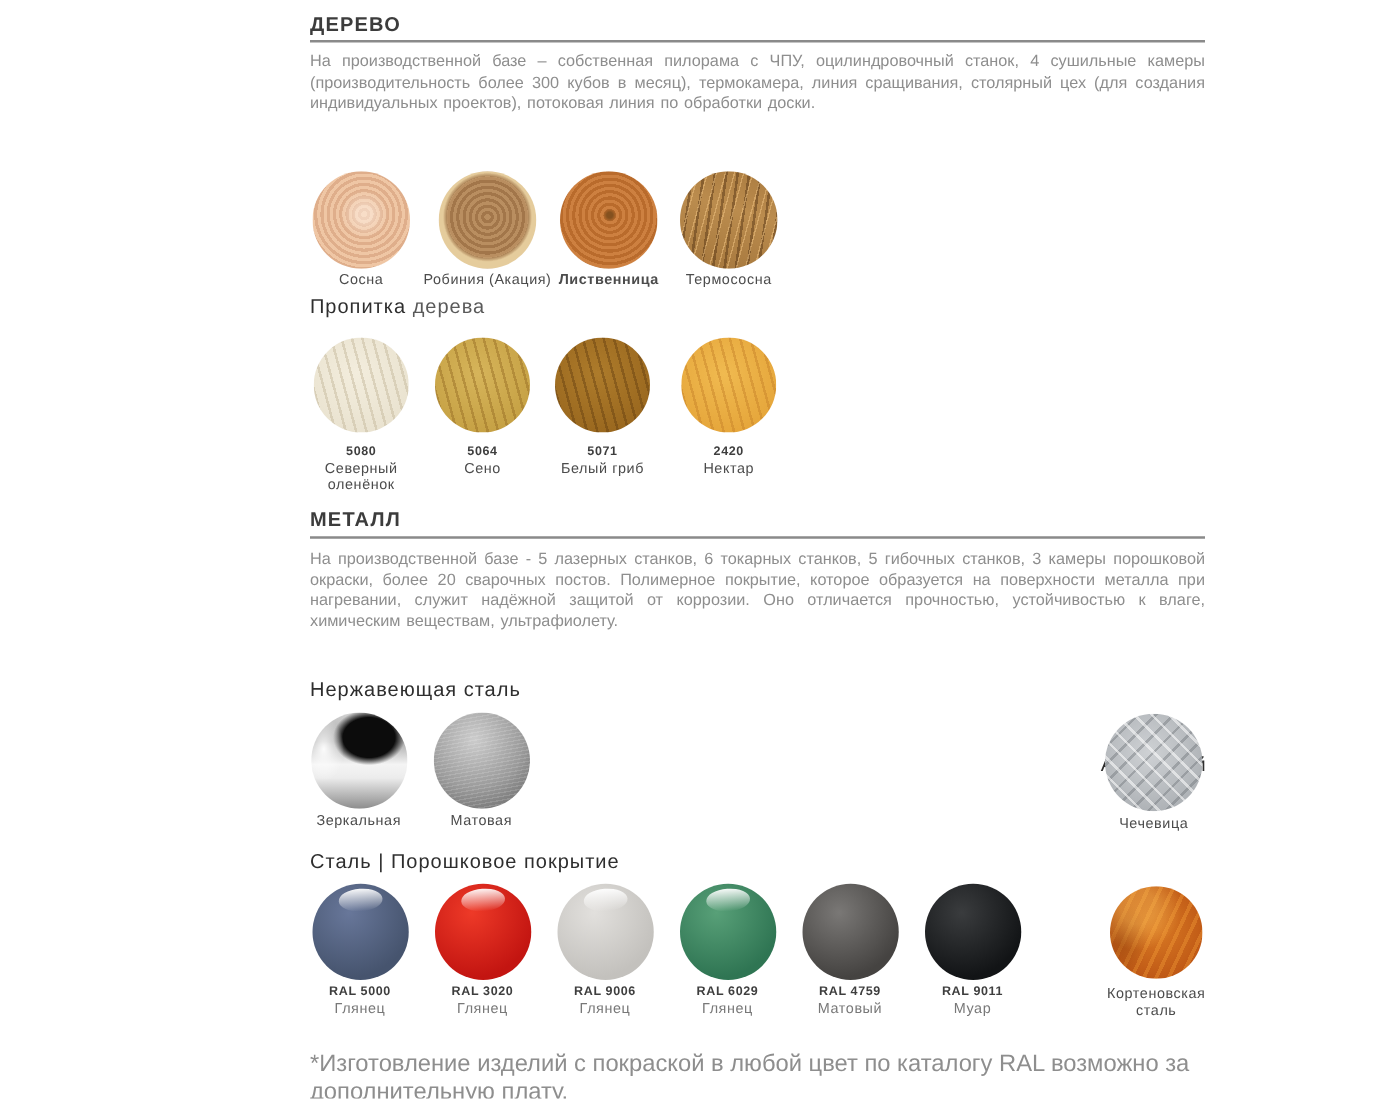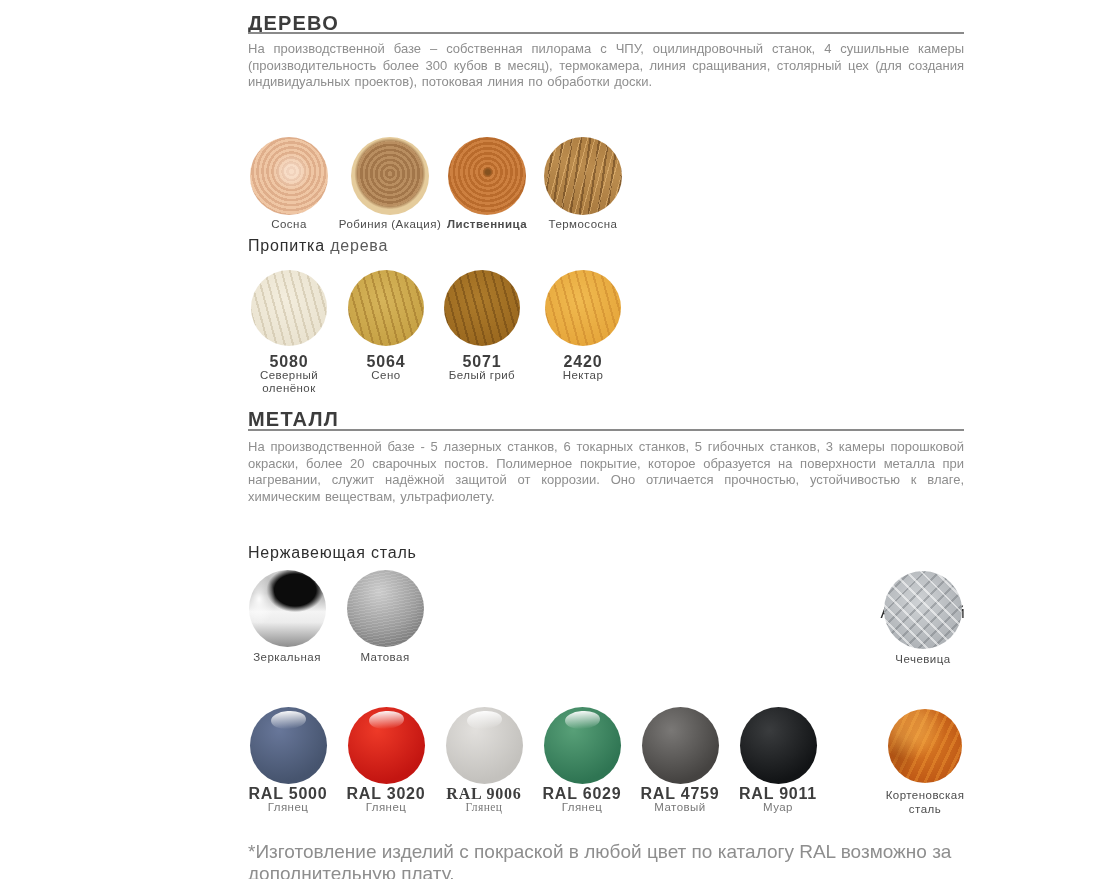--- a/index.html
+++ b/index.html
@@ -1,37 +1,37 @@
 <!DOCTYPE html>
 <html><head>
 <meta charset="utf-8">
 <style>
   html,body{margin:0;padding:0;background:#ffffff;}
   .page{position:relative;width:1110px;height:879px;background:#fff;overflow:hidden;
         font-family:"Liberation Sans", sans-serif;}
   .abs{position:absolute;}
 
   
-  .sec-title{font-size:20px;font-weight:bold;letter-spacing:.06em;color:#3c3c3c;}
+  .sec-title{font-size:16px;font-weight:bold;letter-spacing:.06em;color:#3c3c3c;}
   .rule{height:2px;background:#8a8a8a;width:716px;}
 
   
   .para{width:716px;font-size:13px;line-height:16.6px;color:#8e8e8e;
         text-align:justify;margin:0;word-spacing:1px;}
   .para strong{color:#5f5f5f;font-weight:bold;}
 
   
   .sub-title{font-size:16px;color:#2e2e2e;letter-spacing:.05em;font-weight:normal;}
   .sub-title .lite{color:#5a5a5a;}
 
   
   .circle{position:absolute;border-radius:50%;}
   .label{position:absolute;text-align:center;font-size:11.5px;color:#4c4c4c;
          letter-spacing:.04em;line-height:13.5px;}
-  .label .code{font-size:16px;color:#3e3e3e;font-weight:bold;letter-spacing:.05em;}
+  .label .code{font-size:10px;color:#3e3e3e;font-weight:bold;letter-spacing:.05em;}
   .label .fin{color:#787878;}
 
   
   .wood-pine{background:
     radial-gradient(circle at 53% 44%, rgba(255,240,228,.55) 0 10%, rgba(255,240,228,0) 32%),
     radial-gradient(circle at 50% 50%, rgba(0,0,0,0) 0 88%, rgba(200,152,120,.85) 94%, rgba(172,124,92,.95) 100%),
     repeating-radial-gradient(circle at 53% 44%, #efc6a4 0 2.5px, #dfae8b 2.5px 5px);}
   .wood-robinia{background:
     radial-gradient(circle at 50% 47%, rgba(0,0,0,0) 0 56%, #e5cc9c 63% 84%, #715839 92% 100%),
     repeating-radial-gradient(circle at 50% 47%, #b98e60 0 2.5px, #a2764a 2.5px 5px);}
@@ -136,38 +136,39 @@
   <div class="abs sub-title" style="left:853px;top:568px;width:140px;text-align:center;margin-top:36px;">Алюминий</div>
 
   <div class="circle chrome" style="left:249px;top:570px;width:77px;height:77px;"></div>
   <div class="circle matte-steel" style="left:347px;top:570px;width:77px;height:77px;"></div>
   <div class="circle alu" style="left:884px;top:571px;width:78px;height:78px;"></div>
 
   <div class="label" style="left:232px;top:651px;width:110px;">Зеркальная</div>
   <div class="label" style="left:330px;top:651px;width:110px;">Матовая</div>
   <div class="label" style="left:868px;top:653px;width:110px;">Чечевица</div>
 
+  <div class="abs sub-title" style="left:248px;top:681px;">Сталь | Порошковое покрытие</div>
 
   <div class="circle ral gloss" style="left: 250px; top: 707px; width: 77px; height: 77px; --c1: #68779a; --c2: #46546e;"></div>
   <div class="circle ral gloss" style="left: 348px; top: 707px; width: 77px; height: 77px; --c1: #ee3a28; --c2: #c31511;"></div>
   <div class="circle ral gloss" style="left: 446px; top: 707px; width: 77px; height: 77px; --c1: #e2e0dd; --c2: #c3c1bd;"></div>
   <div class="circle ral gloss" style="left: 544px; top: 707px; width: 77px; height: 77px; --c1: #58a078; --c2: #2f7553;"></div>
   <div class="circle ral" style="left: 642px; top: 707px; width: 77px; height: 77px; --c1: #7a7876; --c2: #454341;"></div>
   <div class="circle ral" style="left: 740px; top: 707px; width: 77px; height: 77px; --c1: #3a3c3e; --c2: #121416;"></div>
   <div class="circle corten" style="left:888px;top:709px;width:74px;height:74px;"></div>
 
   <div class="label" style="left:233px;top:787px;width:110px;">
     <div class="code">RAL 5000</div>
     <div class="fin">Глянец</div>
   </div>
   <div class="label" style="left:331px;top:787px;width:110px;">
     <div class="code">RAL 3020</div>
     <div class="fin">Глянец</div>
   </div>
-  <div class="label" style="left:429px;top:787px;width:110px;font-family:Liberation Serif, serif;">
+  <div class="label" style="left:429px;top:787px;width:110px;">
     <div class="code">RAL 9006</div>
     <div class="fin">Глянец</div>
   </div>
   <div class="label" style="left:527px;top:787px;width:110px;">
     <div class="code">RAL 6029</div>
     <div class="fin">Глянец</div>
   </div>
   <div class="label" style="left:625px;top:787px;width:110px;">
     <div class="code">RAL 4759</div>
     <div class="fin">Матовый</div>

